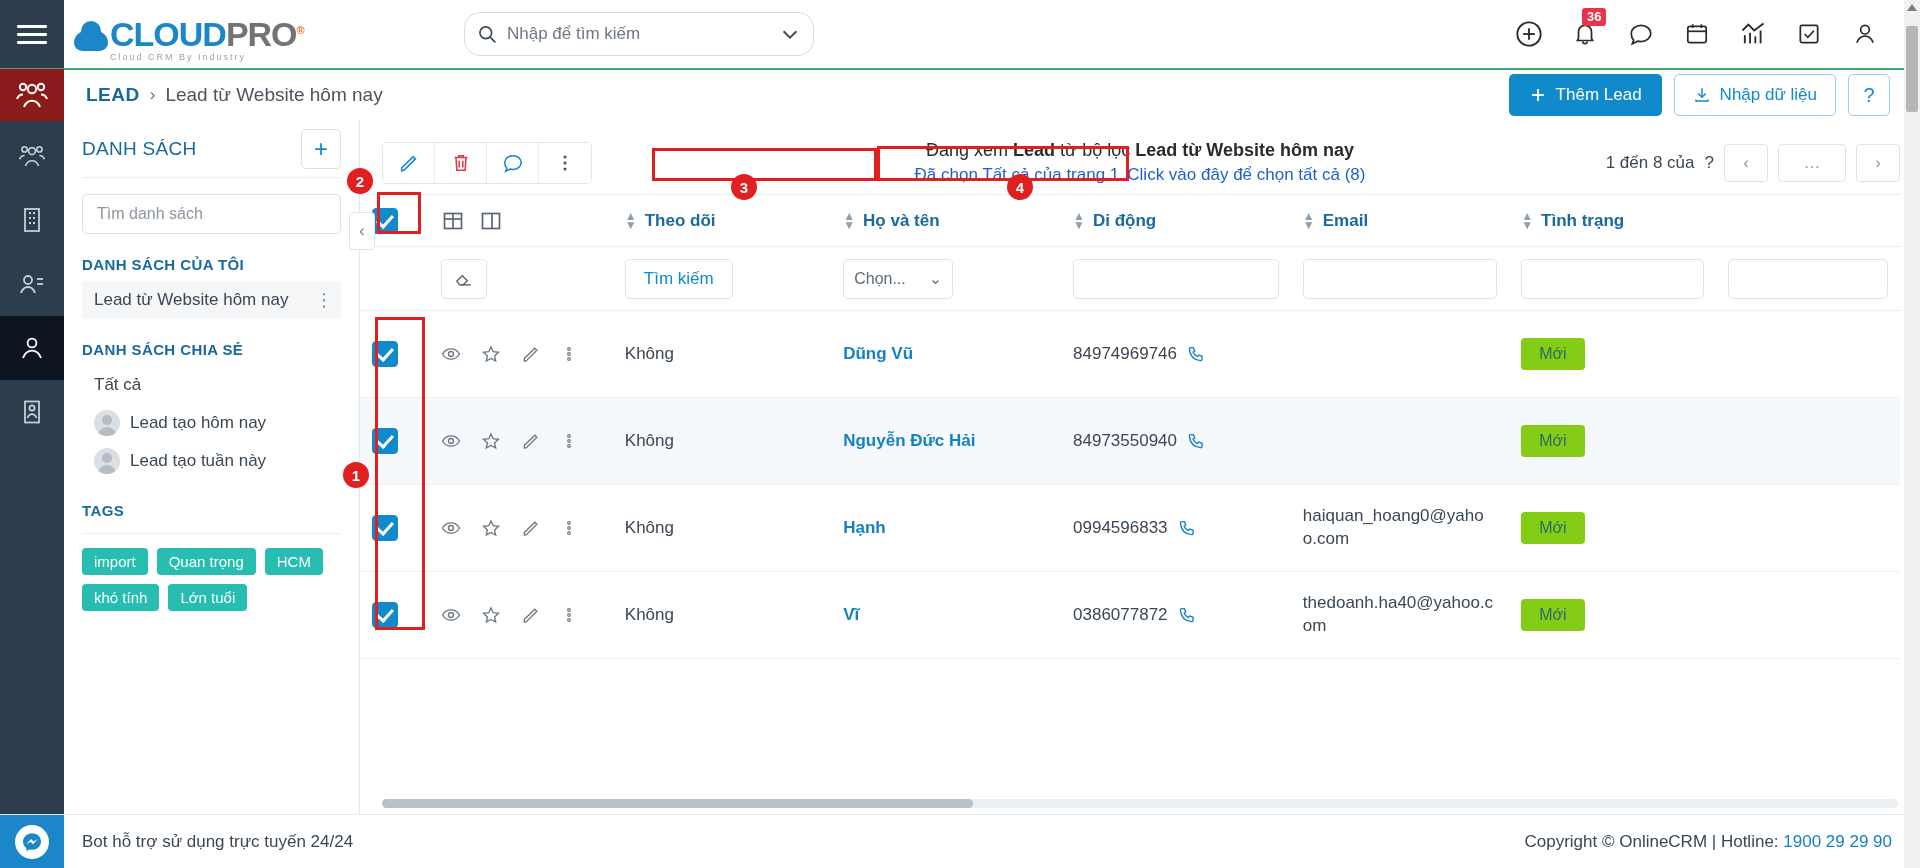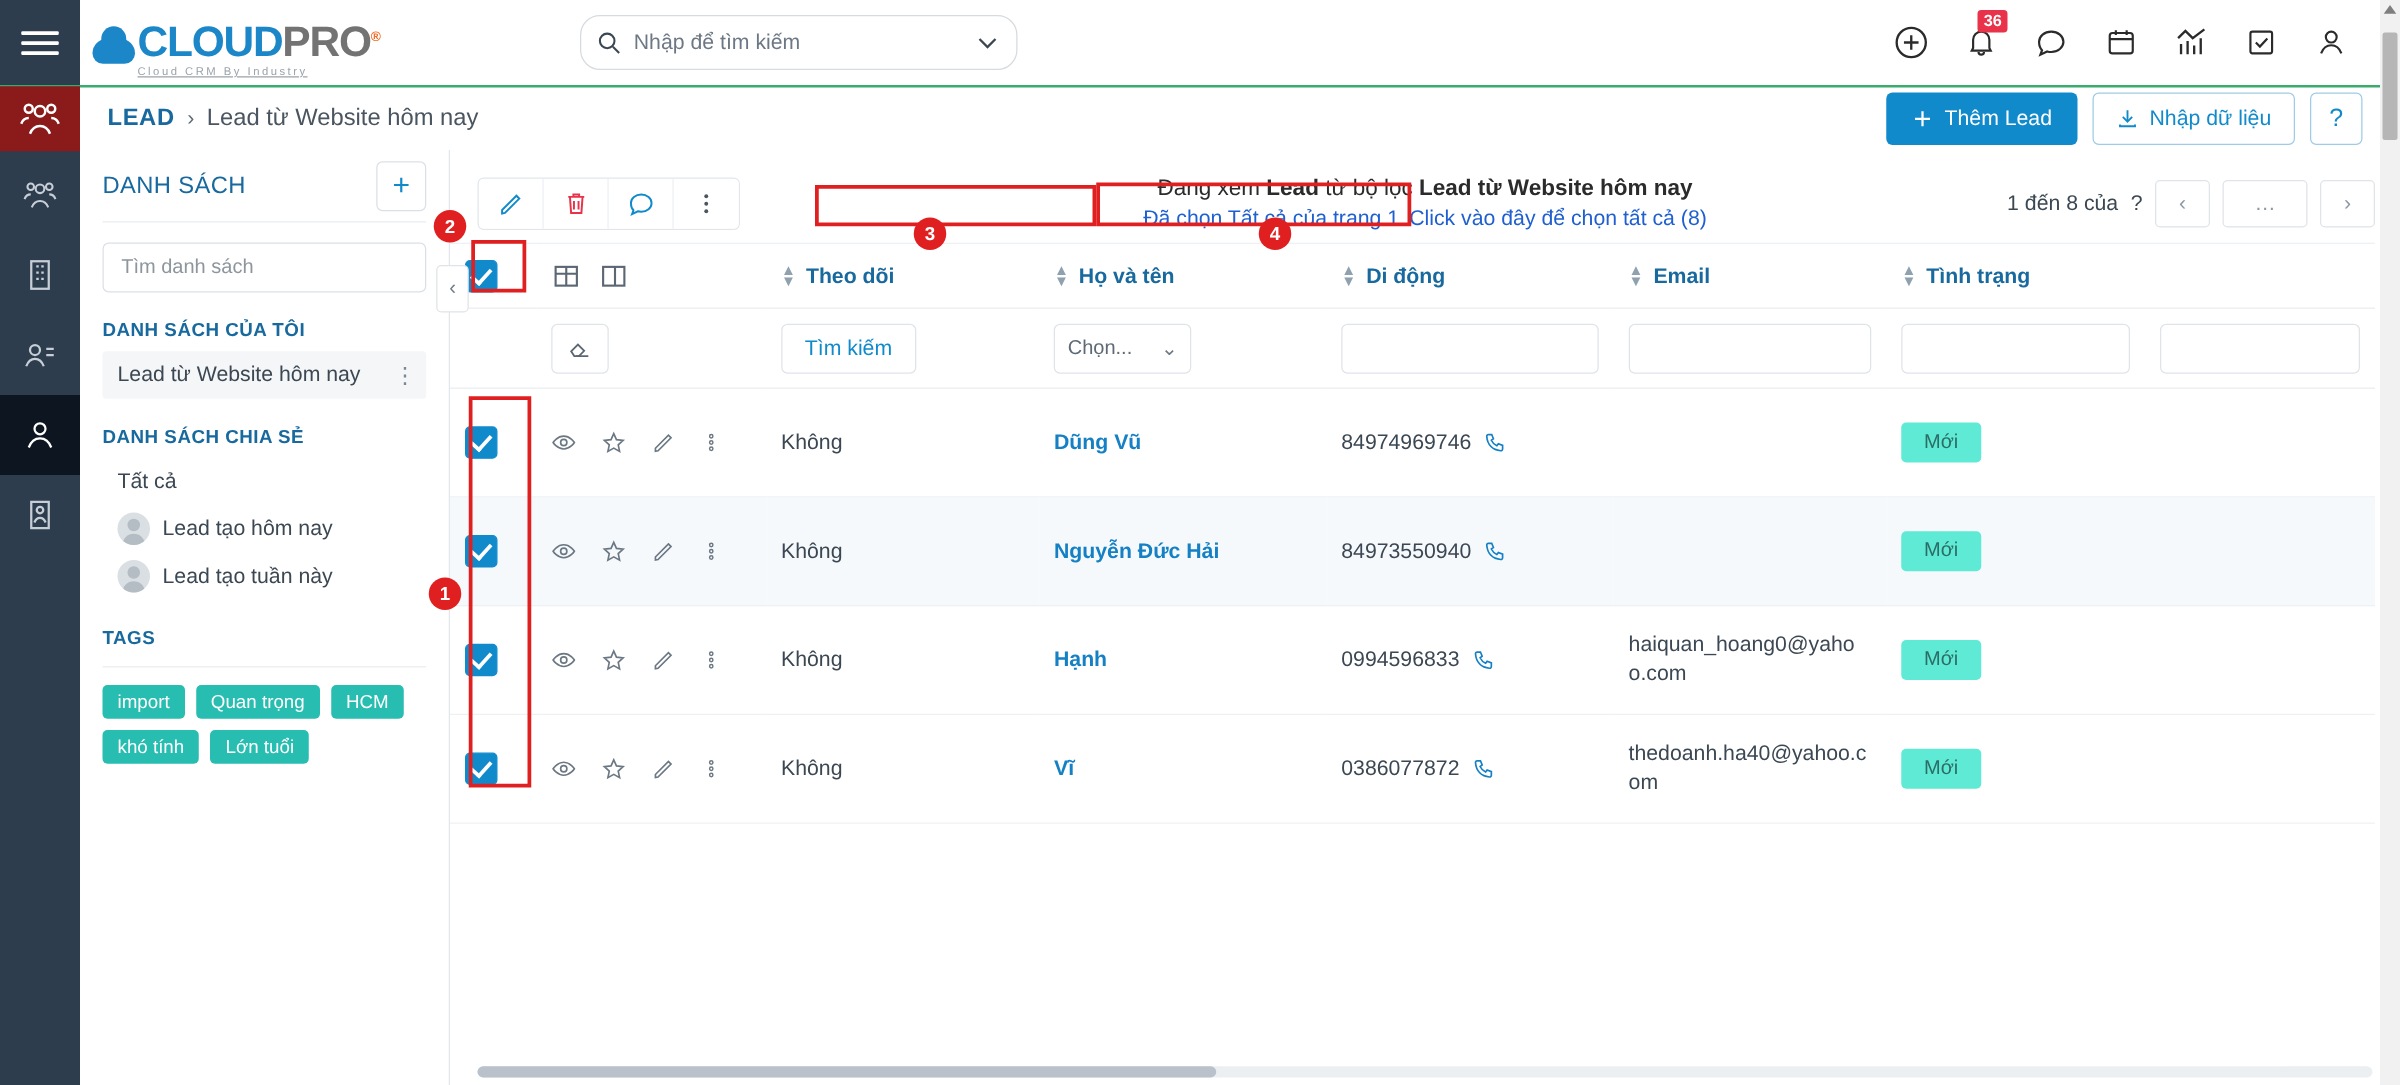--- a/index.html
+++ b/index.html
@@ -19,21 +19,21 @@
   .burger span { display: block; height: 3px; background: #fff; margin: 5px 0; border-radius: 1px; }
   .logo-zone { width: 260px; display: flex; align-items: center; padding-left: 10px; }
   .logo { display: flex; align-items: flex-end; position: relative; }
   .logo-cloud { width: 34px; height: 30px; position: relative; margin-right: 2px; }
   .logo-cloud:before { content:""; position:absolute; left:0; bottom:0; width:34px; height:20px; background:#1b87c9; border-radius: 14px 14px 10px 10px; }
   .logo-cloud:after { content:""; position:absolute; left:7px; top:0; width:20px; height:20px; background:#1b87c9; border-radius:50%; }
   .logo-text { font-size: 34px; font-weight: bold; letter-spacing: -1px; line-height: 1; }
   .logo-text .c1 { color: #1b87c9; }
   .logo-text .c2 { color: #737373; }
   .logo-reg { font-size: 11px; color:#f26a21; vertical-align: super; }
-  .logo-tag { position: absolute; left: 36px; bottom: -11px; font-size: 9px; letter-spacing: 2px; color: #9aa3ab; text-decoration: underline; }
+  .logo-tag { position: absolute; left: 36px; bottom: -11px; font-size: 9px; letter-spacing: 2px; color: #9aa3ab; }
 
   .search-wrap { flex: none; margin-left: 140px; }
   .searchbox {
     width: 350px; height: 44px; border: 1px solid #d6dbe0; border-radius: 16px;
     display: flex; align-items: center; padding: 0 12px; background: #fff;
   }
   .searchbox input {
     border: none; outline: none; flex: 1; font-size: 17px; color: #444;
     font-family: "Liberation Sans", sans-serif; padding-left: 10px;
   }
@@ -157,21 +157,21 @@
   .f-select .cv { margin-left: auto; color: #6d7884; }
   .f-input { height: 40px; width: 100%; border: 1px solid #dfe4e9; border-radius: 5px; background: #fff; outline: none;
              font-family: "Liberation Sans", sans-serif; font-size: 16px; padding: 0 10px; }
 
   tbody tr.datarow td { height: 87px; border-bottom: 1px solid #eef1f4; padding: 0 12px; vertical-align: middle; font-size: 17px; color: #3b4752; }
   tbody tr.datarow.alt td { background: #f5f9fc; }
   .rowicons { display: flex; align-items: center; gap: 20px; color: #6b7884; }
   .name-link { color: #1581c4; font-weight: bold; cursor: pointer; }
   .mobile-cell { display: flex; align-items: center; gap: 10px; }
   .email-cell { color: #1581c4; line-height: 1.35; cursor: pointer; word-break: break-all; }
-  .pill { display: inline-block; background: #5eead4; color: #2c6d67; font-size: 16px; padding: 7px 18px; border-radius: 4px; }
+  .pill { display: inline-block; background: #84cc16; color: #2c6d67; font-size: 16px; padding: 7px 18px; border-radius: 4px; }
 
   .hscroll { position: absolute; left: 22px; right: 22px; bottom: 6px; height: 9px; background: #eceff2; border-radius: 5px; }
   .hscroll .thumb { width: 39%; height: 9px; background: #b9c2cb; border-radius: 5px; }
 
   
   .footer { height: 54px; background: #fff; border-top: 1px solid #e6eaee; display: flex; align-items: center; flex: none; }
   .foot-left { width: 64px; height: 54px; background: #1b87c9; display: flex; align-items: center; justify-content: center; }
   .fb-bubble { width: 34px; height: 34px; border-radius: 50%; background: #fff; display:flex; align-items:center; justify-content:center; }
   .foot-text { font-size: 17px; color: #3b4752; padding-left: 18px; }
   .foot-right { margin-left: auto; padding-right: 28px; font-size: 17px; color: #3b4752; }
@@ -761,20 +761,33 @@
           </tbody>
         </table>
 
         <div class="hscroll">
           <div class="thumb"></div>
         </div>
       </div>
     </div>
   </div>
 
+  <div class="footer">
+    <div class="foot-left">
+      <div class="fb-bubble">
+        <svg class="icon-svg" width="22" height="22" viewBox="0 0 24 24" fill="#1b87c9">
+            <path d="M12 2.5C6.5 2.5 2.2 6.6 2.2 11.6c0 2.8 1.4 5.3 3.6 6.9v3.4l3.3-1.8c.9.2 1.9.4 2.9.4 5.5 0 9.8-4.1 9.8-9.1S17.5 2.5 12 2.5zm1 12-2.5-2.7-4.9 2.7 5.4-5.7 2.6 2.7 4.8-2.7-5.4 5.7z"></path>
+          </svg>
+      </div>
+    </div>
+    <div class="foot-text">Bot hỗ trợ sử dụng trực tuyến 24/24</div>
+    <div class="foot-right">
+      <span>Copyright © OnlineCRM | Hotline: </span><span class="ph">1900 29 29 90</span>
+    </div>
+  </div>
 
   <div class="anno" style="left:375px; top:317px; width:50px; height:313px;"></div>
   <div class="anno-num" style="left:343px; top:462px;">1</div>
 
   <div class="anno" style="left:377px; top:192px; width:44px; height:42px;"></div>
   <div class="anno-num" style="left:347px; top:168px;">2</div>
 
   <div class="anno" style="left:652px; top:148px; width:225px; height:33px;"></div>
   <div class="anno-num" style="left:731px; top:174px;">3</div>
 

